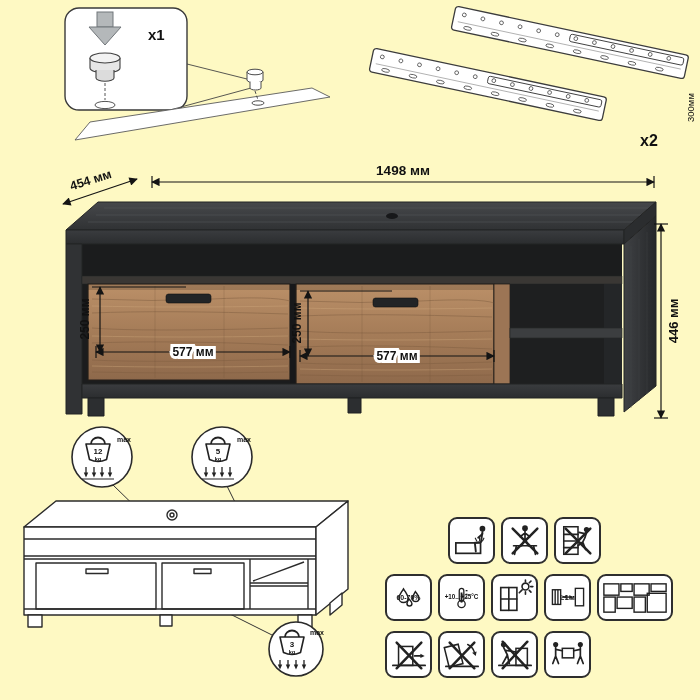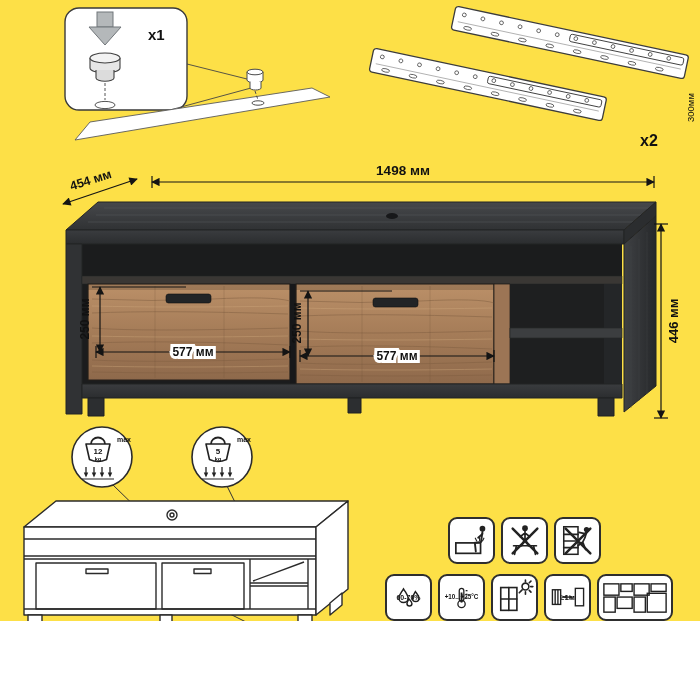--- a/index.html
+++ b/index.html
@@ -1,16 +1,16 @@
 <!DOCTYPE html>
 <html><head>
 <meta charset="utf-8">
 <style>
   html,body{margin:0;padding:0;background:#fff;}
-  #canvas{position:relative;width:700px;height:621px;background:#fde047;overflow:hidden;
+  #canvas{position:relative;width:700px;height:700px;background:#fef9c3;overflow:hidden;
           font-family:"Liberation Sans",sans-serif;}
   #canvas svg{position:absolute;overflow:visible;}
   svg text{fill:#111;font-family:"Liberation Sans",sans-serif;}
   .tile{position:absolute;width:47px;height:47px;border:2.2px solid #2e2e2e;border-radius:9px;
         box-sizing:border-box;background:#fff;display:flex;flex-direction:column;
         align-items:center;justify-content:center;gap:1px;}
   .tile.wide{width:76px;}
   .tile svg{position:static;display:block;}
   .lbl{font-size:7px;font-weight:700;color:#111;line-height:1;white-space:nowrap;}
   .lbl-sm{font-size:6.3px;font-weight:700;color:#111;line-height:1;white-space:nowrap;}

